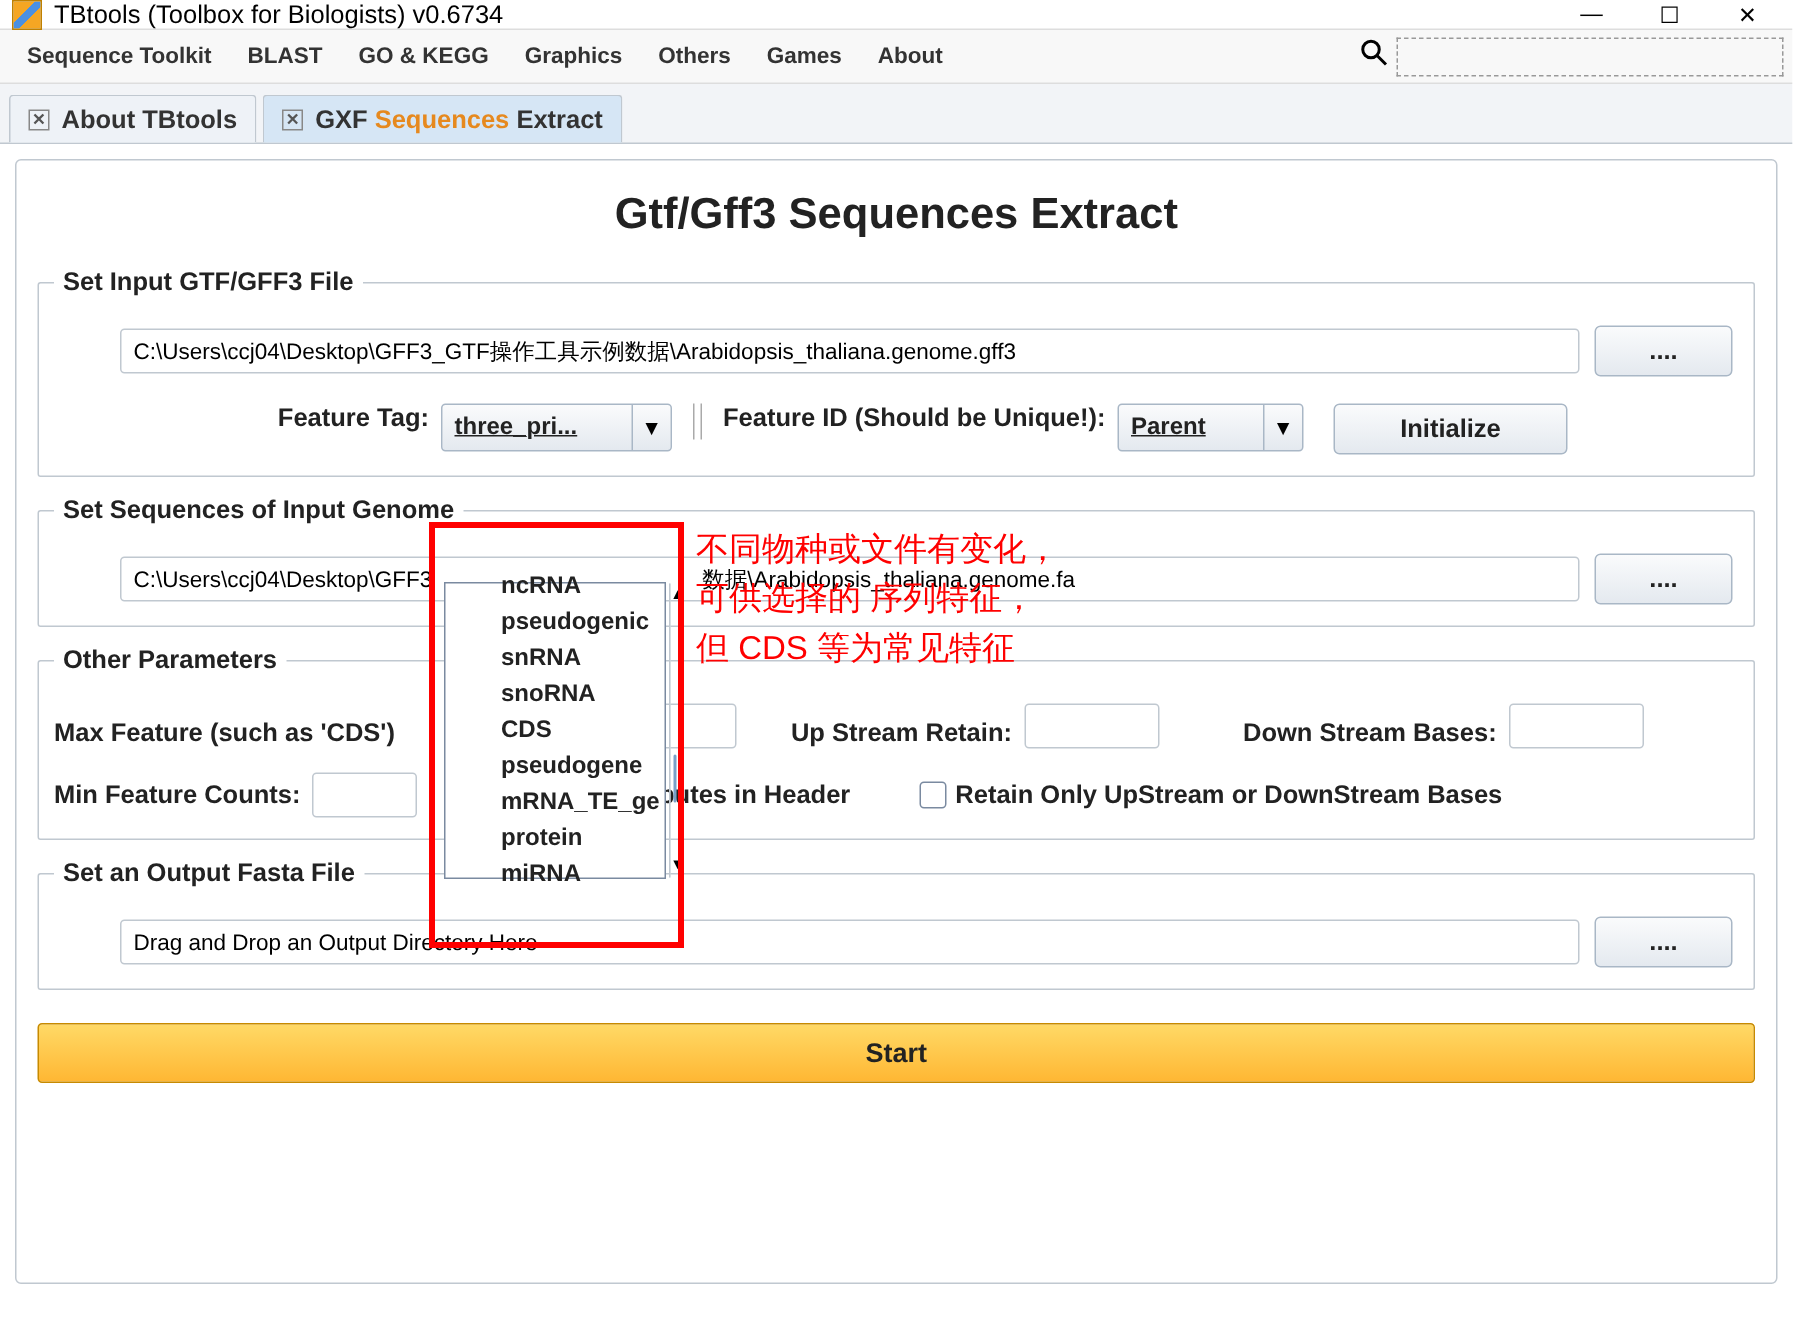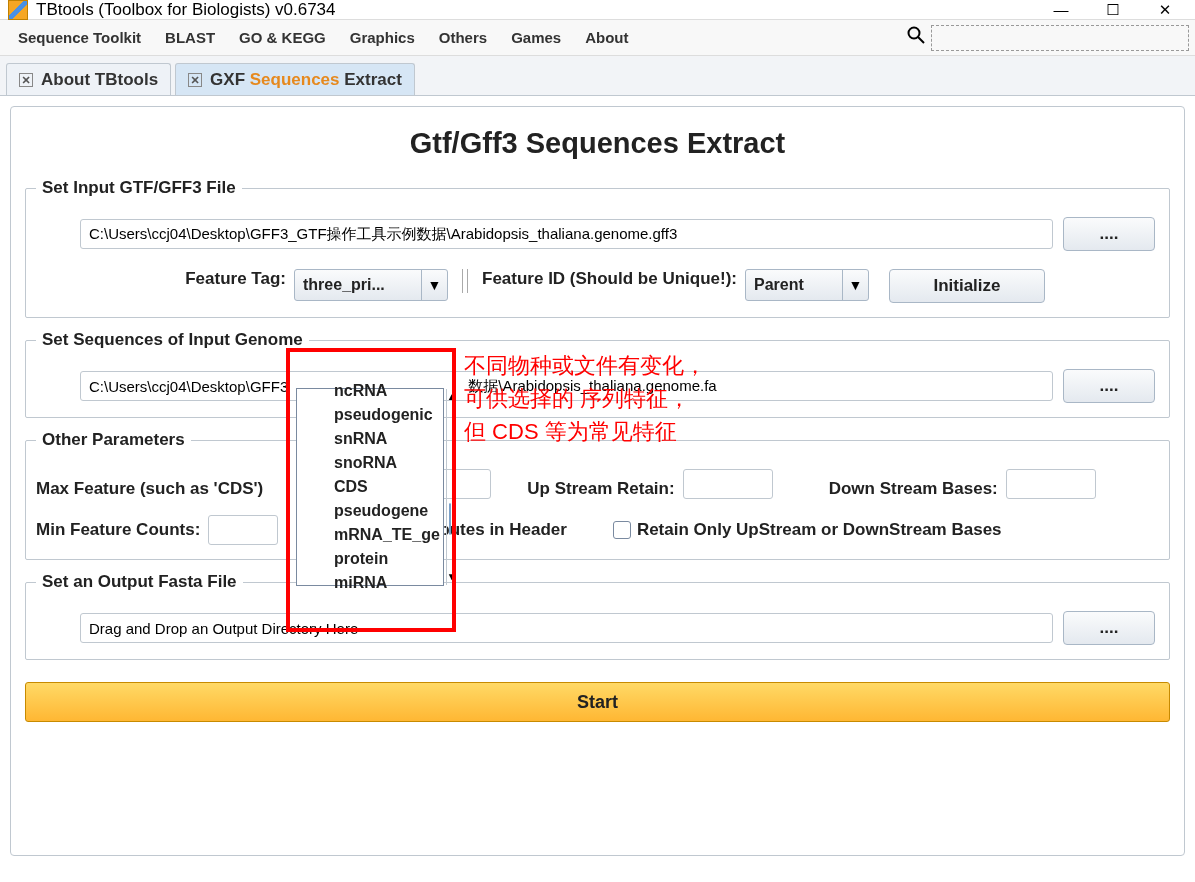--- a/index.html
+++ b/index.html
@@ -166,20 +166,21 @@
   border: 1px solid #a9b7c6;
   border-radius: 3px;
   background: linear-gradient(#fafbfc,#e4e9ef);
   cursor: pointer;
 }
 .combo .combo-text {
   padding: 0 8px;
   font-size: 16px;
   font-weight: bold;
   color: #222;
+  text-decoration: underline;
 }
 .combo .combo-arrow {
   width: 26px; height: 100%;
   border-left: 1px solid #a9b7c6;
   display: flex; align-items: center; justify-content: center;
 }
 .small-input {
   width: 62px; height: 30px;
   border: 1px solid #c0c8d0;
   border-radius: 3px;

